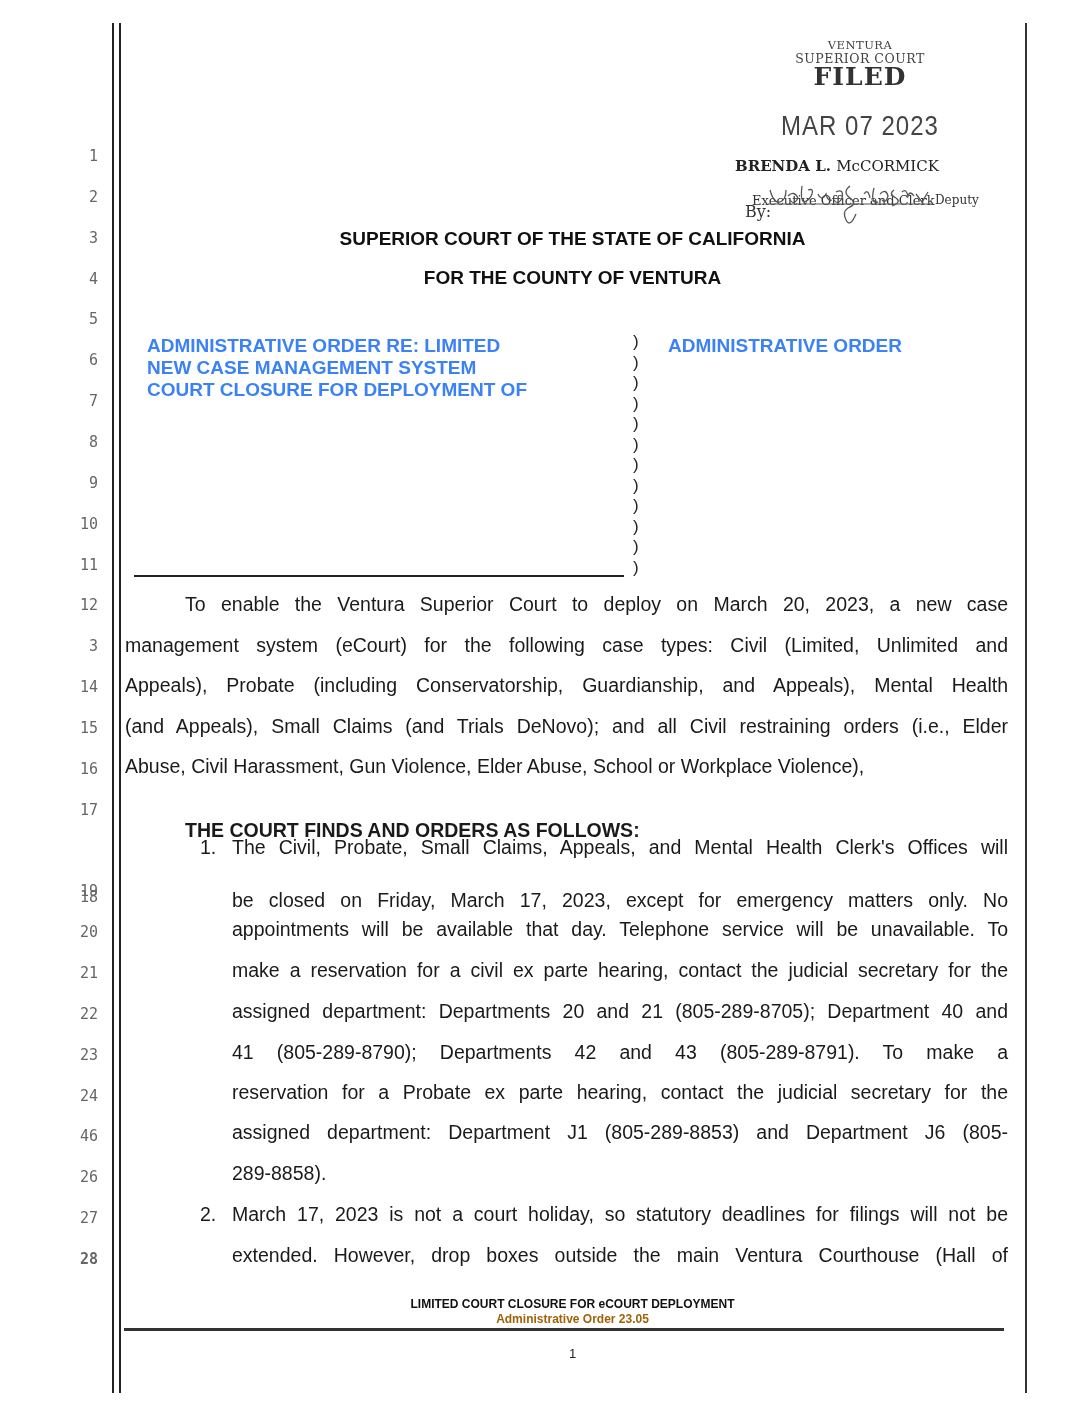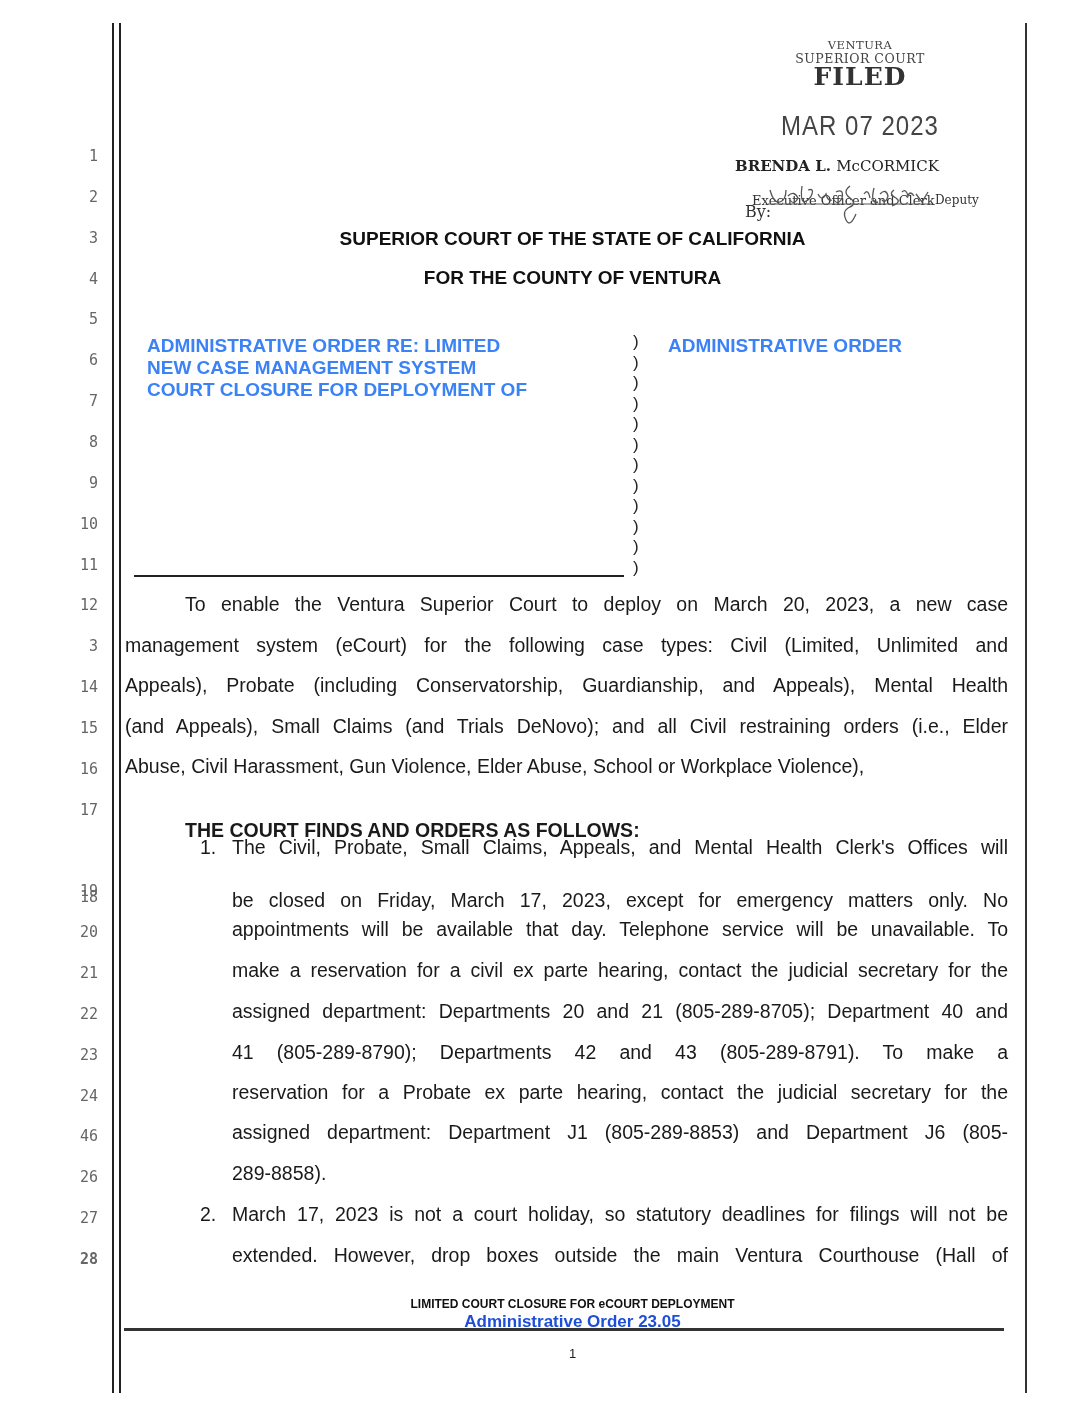--- a/index.html
+++ b/index.html
@@ -46,21 +46,21 @@
     
     .bt { position: absolute; font-family: "Liberation Sans", sans-serif; font-size: 19.5px; color: #1a1a1a;
           white-space: nowrap; line-height: 24px; }
     .just { text-align: justify; text-align-last: justify; white-space: normal; }
     .bold { font-weight: bold; }
 
     
     #ft1 { left: 120px; width: 905px; top: 1297px; text-align: center; font-family: "Liberation Sans", sans-serif;
            font-weight: bold; font-size: 12px; color: #111; }
     #ft2 { left: 120px; width: 905px; top: 1312px; text-align: center; font-family: "Liberation Sans", sans-serif;
-           font-weight: bold; font-size: 17px; color: #1d4ed8; }
+           font-weight: bold; font-size: 12px; color: #a16207; }
     #ft-rule { left: 124px; top: 1328px; width: 880px; height: 3px; background: #333; }
     #ft-page { left: 120px; width: 905px; top: 1346px; text-align: center; font-family: "Liberation Sans", sans-serif; font-size: 13px; color: #222; }
   </style>
 </head>
 <body>
 
 <div class="vline" id="vl1"></div>
 <div class="vline" id="vl2"></div>
 <div class="vline" id="vr"></div>
 

